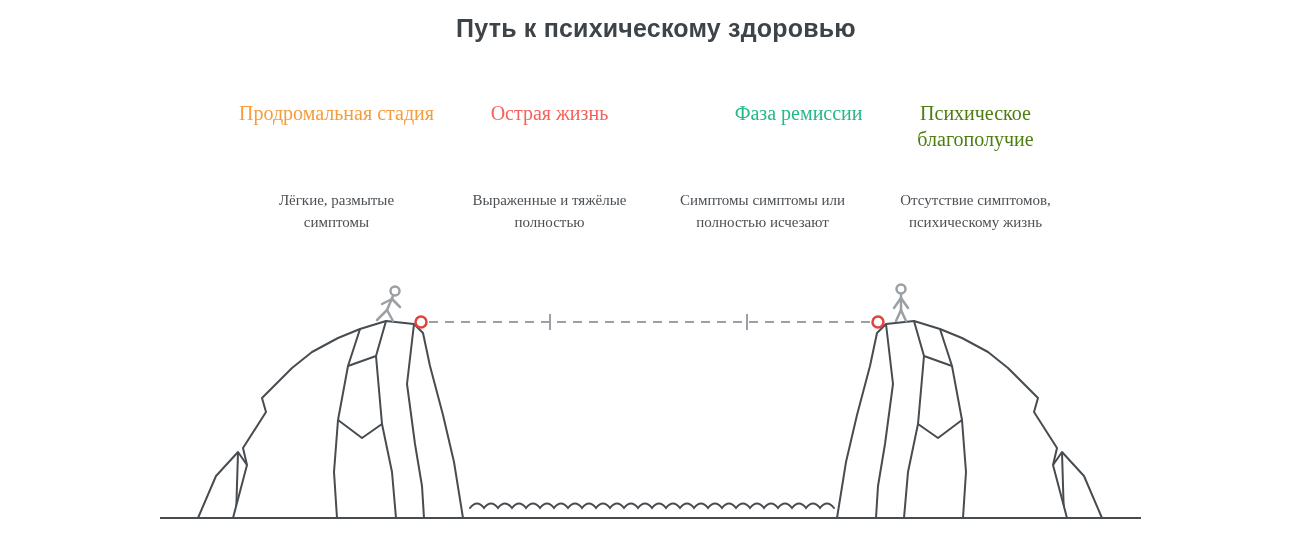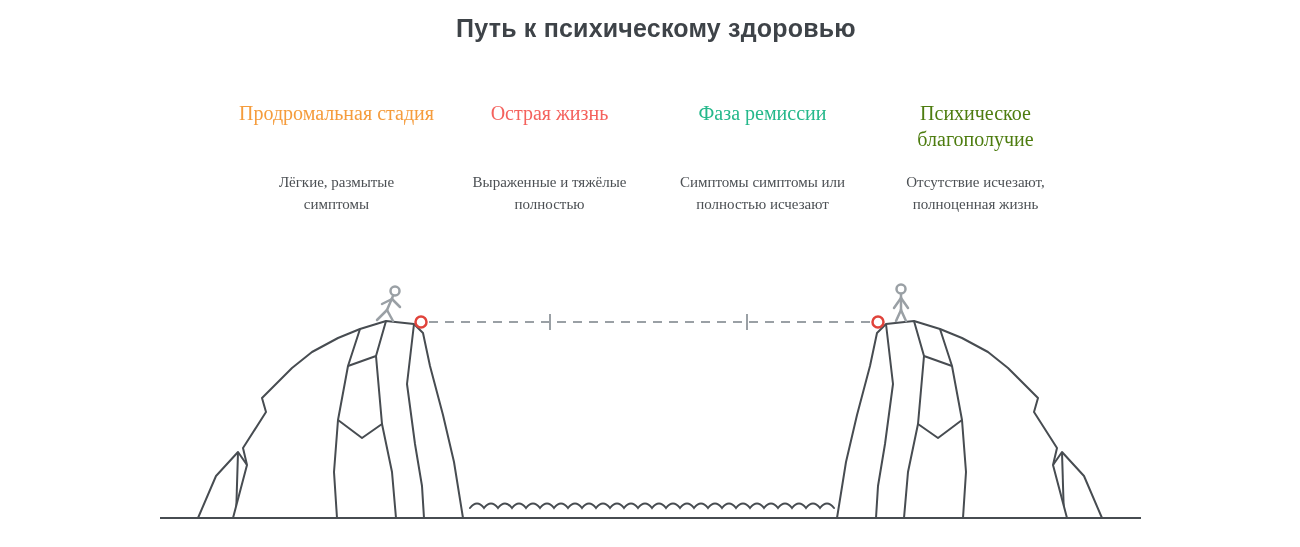--- a/index.html
+++ b/index.html
@@ -48,21 +48,21 @@
     font-weight: 400;
     line-height: 1.32;
     margin: 0 auto;
     max-width: 200px;
     min-height: 64px;
   }
   .stage-desc-wrap {
     margin-top: 8px;
     height: 80px;
     display: flex;
-    align-items: flex-start;
+    align-items: center;
     justify-content: center;
   }
   .stage-desc {
     font-size: 15px;
     color: #4c5054;
     line-height: 1.45;
     margin: 0 auto;
     max-width: 182px;
   }
   .scene {
@@ -87,29 +87,29 @@
         <p class="stage-desc">Лёгкие, размытые симптомы</p>
       </div>
     </div>
     <div class="stage">
       <h2 class="stage-label" style="color: rgb(244, 98, 93);">Острая жизнь</h2>
       <div class="stage-desc-wrap">
         <p class="stage-desc">Выраженные и тяжёлые полностью</p>
       </div>
     </div>
     <div class="stage">
-      <h2 class="stage-label" style="color: rgb(37, 184, 139);">Фаза ремиссии</h2>
+      <h2 class="stage-label" style="color: rgb(37, 184, 139); text-align: right;">Фаза ремиссии</h2>
       <div class="stage-desc-wrap">
         <p class="stage-desc">Симптомы симптомы или полностью исчезают</p>
       </div>
     </div>
     <div class="stage">
       <h2 class="stage-label" style="color: #4d7c0f;">Психическое благополучие</h2>
       <div class="stage-desc-wrap">
-        <p class="stage-desc">Отсутствие исчезают, полноценная жизнь</p>
+        <p class="stage-desc">Отсутствие симптомов, психическому жизнь</p>
       </div>
     </div>
   </div>
 
   <svg class="scene" viewBox="0 0 1300 547">
 
     <path d="M 160,518 L 1141,518" stroke="#474c51" stroke-width="2" fill="none"></path>
 
     <path d="M 470,508 q7,-9 14,0 q7,-9 14,0 q7,-9 14,0 q7,-9 14,0 q7,-9 14,0 q7,-9 14,0 q7,-9 14,0 q7,-9 14,0 q7,-9 14,0 q7,-9 14,0 q7,-9 14,0 q7,-9 14,0 q7,-9 14,0 q7,-9 14,0 q7,-9 14,0 q7,-9 14,0 q7,-9 14,0 q7,-9 14,0 q7,-9 14,0 q7,-9 14,0 q7,-9 14,0 q7,-9 14,0 q7,-9 14,0 q7,-9 14,0 q7,-9 14,0 q7,-9 14,0" stroke="#474c51" stroke-width="2" fill="none" stroke-linecap="round"></path>
 

